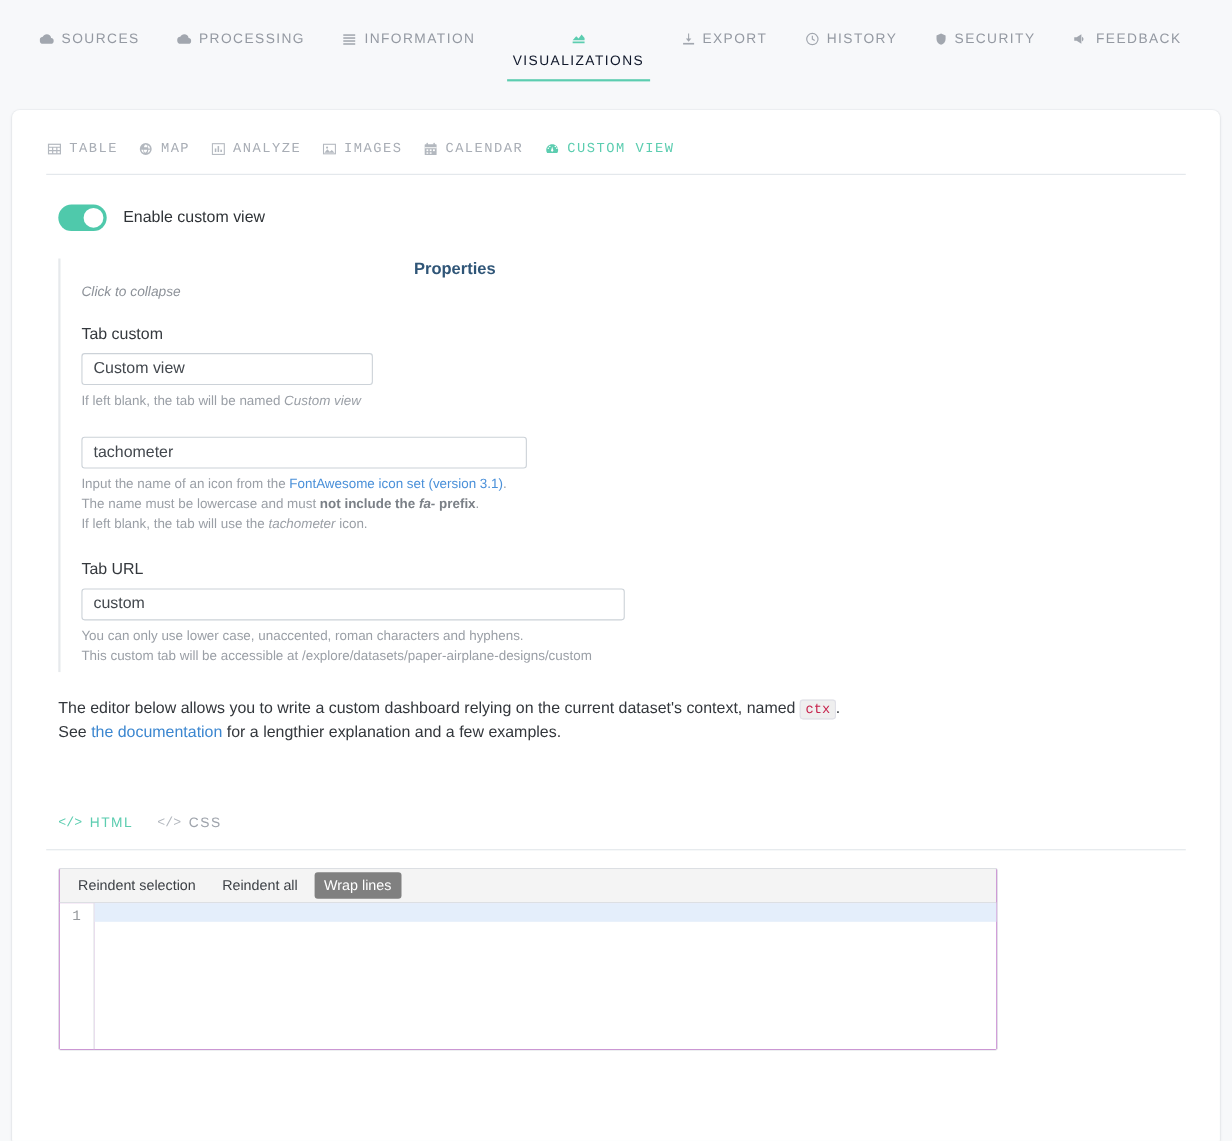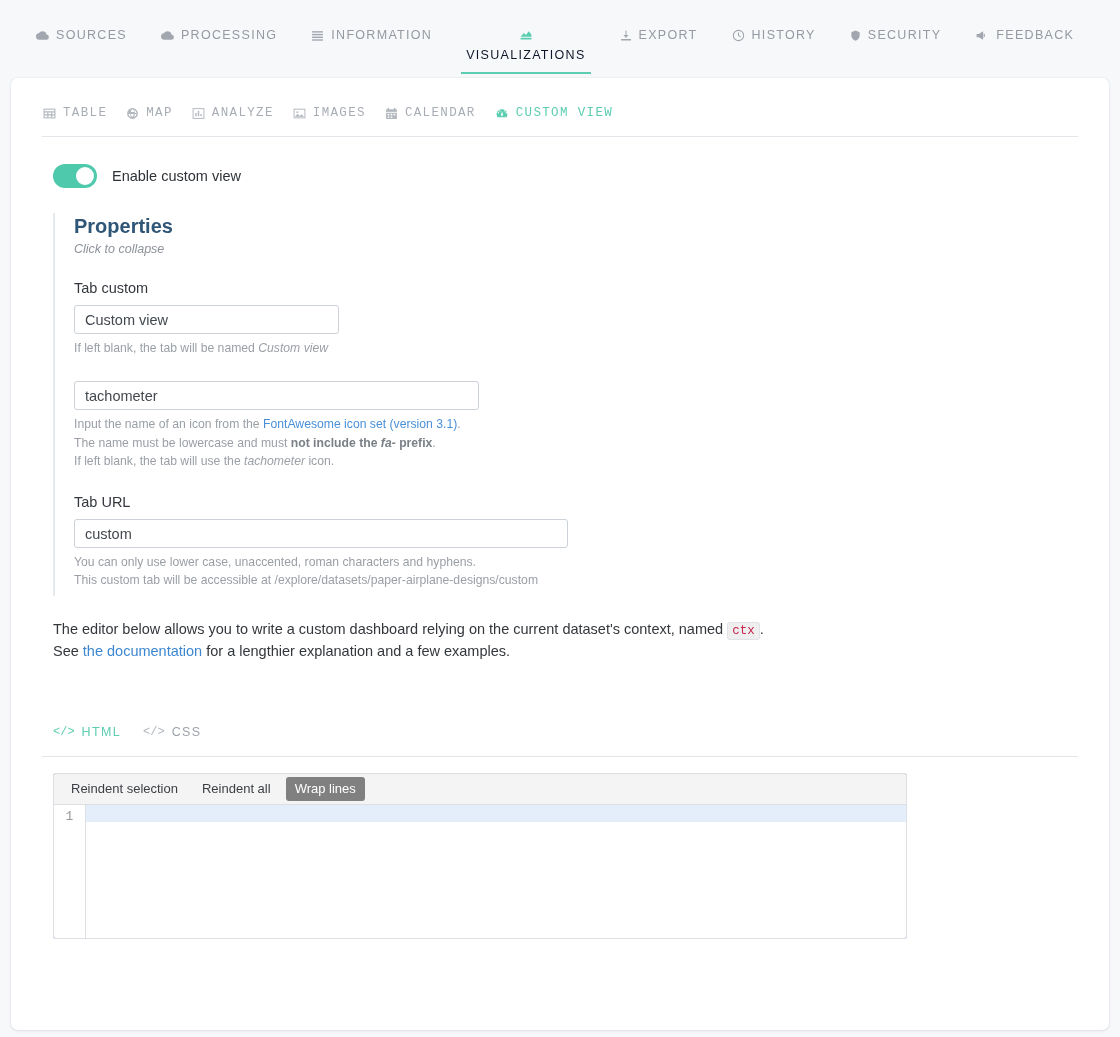--- a/index.html
+++ b/index.html
@@ -8,21 +8,21 @@
     margin: 0; padding: 0;
     width: 1120px; height: 1037px;
     background: #f7f8fa;
     font-family: "Liberation Sans", sans-serif;
     -webkit-font-smoothing: antialiased;
   }
   body { overflow: hidden; }
 
   
   .topnav {
-    height: 78px;
+    height: 100px;
     display: flex;
     align-items: flex-start;
     padding: 28px 17px 0 0;
     background: #f7f8fa;
   }
   .topnav-inner {
     display: flex;
     align-items: flex-start;
     padding-left: 30px;
     gap: 0;
@@ -121,25 +121,26 @@
   }
 
   
   .props {
     margin: 25px 0 0 42px;
     border-left: 2px solid #e6e9ec;
     padding: 0 0 6px 19px;
     width: 700px;
   }
   .props-title {
-    font-size: 20px;
+    font-size: 15px;
     font-weight: bold;
     color: #2f5577;
     cursor: pointer;
     line-height: 1.3;
+    text-align: center;
   }
   .props-sub {
     font-size: 12.5px;
     font-style: italic;
     color: #8d9299;
     margin-top: 3px;
   }
   .field { margin-top: 24px; }
   .field-label {
     font-size: 14.5px;

